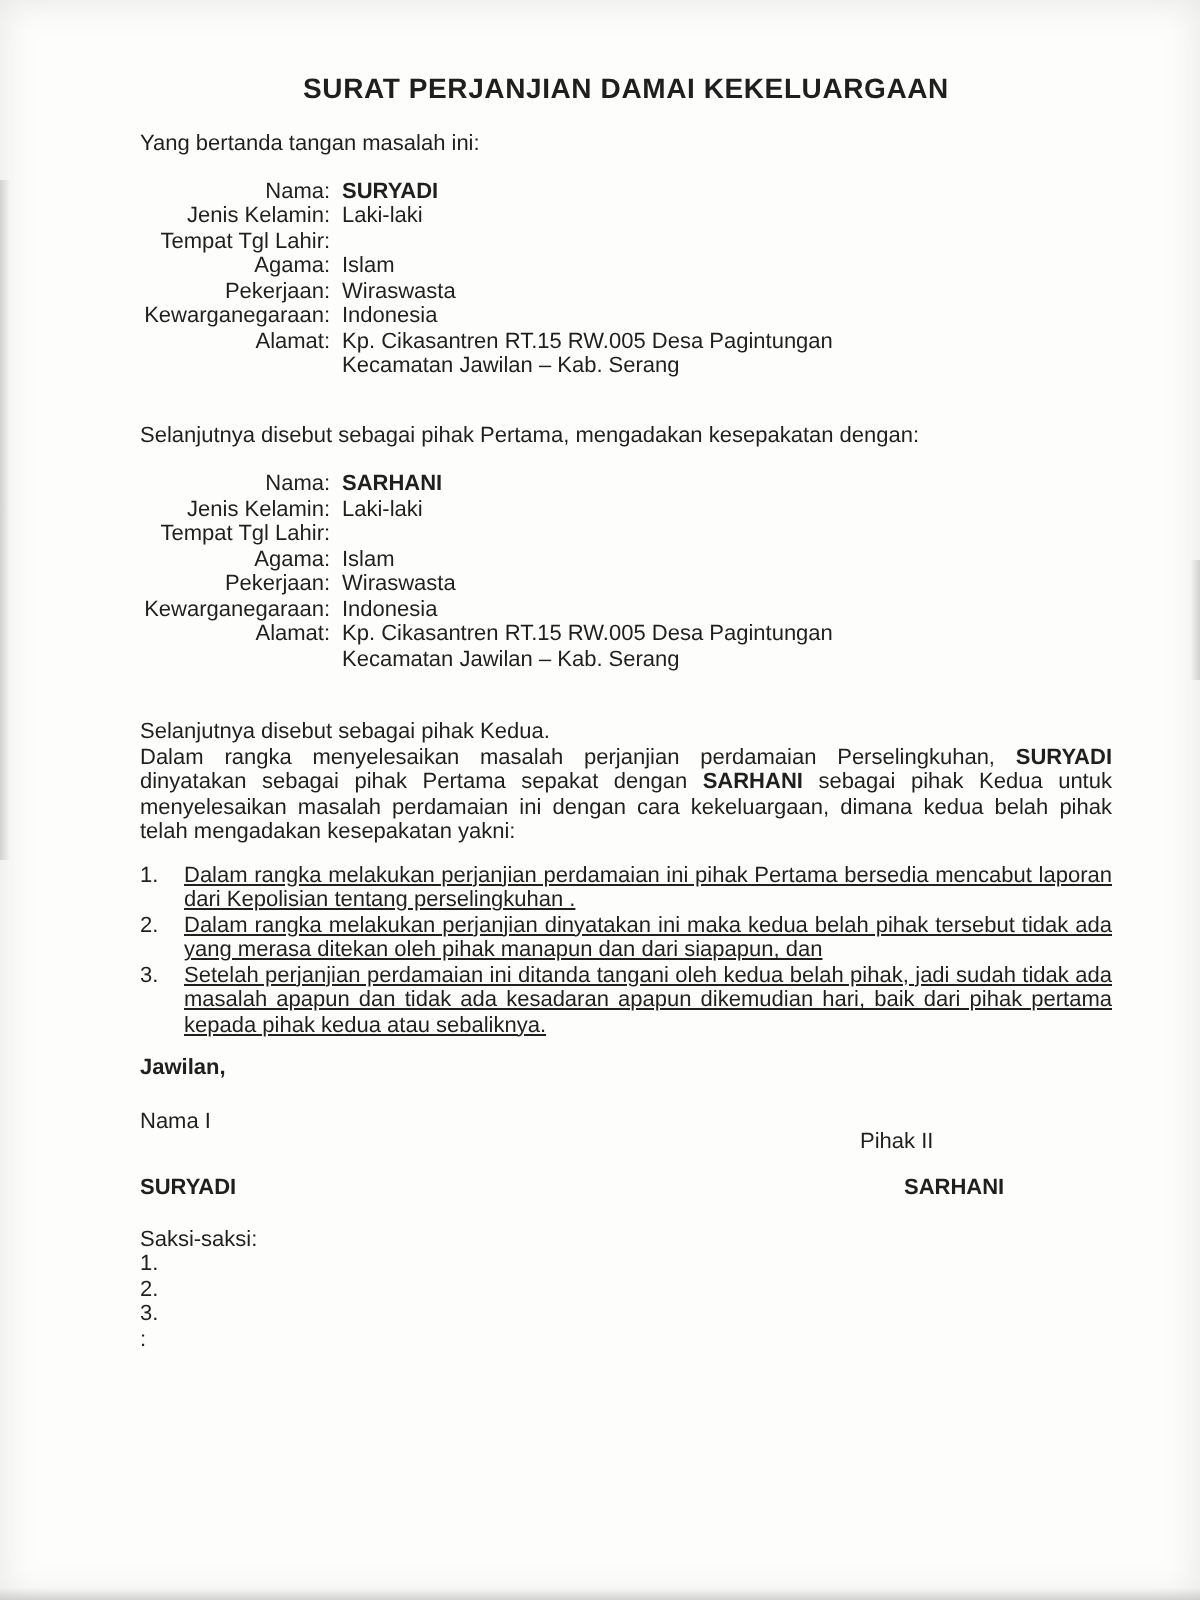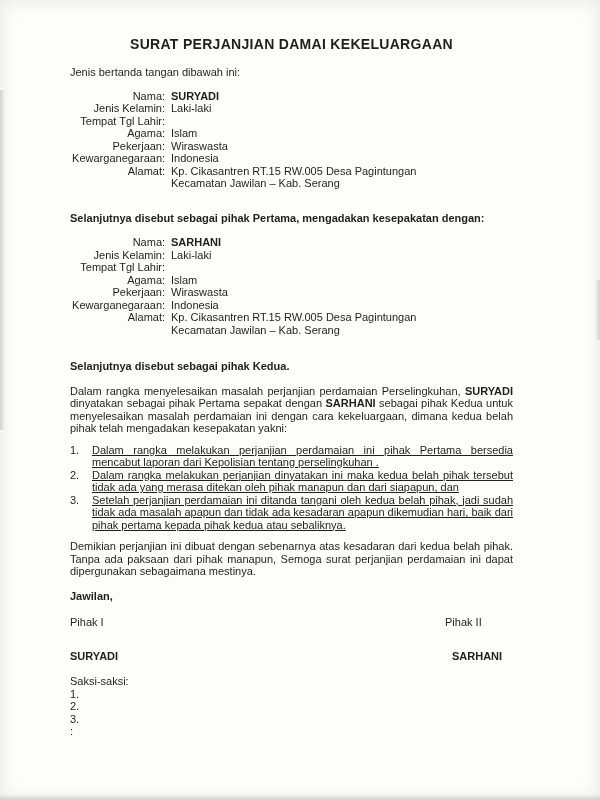--- a/index.html
+++ b/index.html
@@ -6,21 +6,21 @@
   body {
     width:600px; height:800px;
     background:#f4f4f2;
     font-family:"Liberation Sans", sans-serif;
   }
   .page {
     position:relative;
     width:600px; height:800px;
     box-sizing:border-box;
     background:#fdfdfc;
-    padding:36px 87px 0 70px;
+    padding:36px 44px 0 70px;
     color:#1f1f1f;
     font-size:11px;
     line-height:12.5px;
     box-shadow: inset 0 0 18px rgba(120,120,115,0.18);
     overflow:hidden;
   }
   .artifact { position:absolute; pointer-events:none; }
   .art-left { left:0; top:90px; width:5px; height:340px;
     background:linear-gradient(to right, rgba(150,150,145,.35), rgba(150,150,145,0)); }
   .art-right { right:0; top:280px; width:5px; height:60px;
@@ -35,56 +35,56 @@
   }
   .intro { margin-bottom:11px; }
 
   .ptable { }
   .frow { display:flex; }
   .flab  { width:92px; flex:none;text-align:right; }
   .fcol  { width:9px; flex:none; }
   .fval  { flex:1; }
   .v-bold { font-weight:bold; }
 
-  .heading-bold { font-weight:bold; }
+  .heading-bold { font-weight:normal; }
   .h1 { margin-top:22px; margin-bottom:12px; }
-  .h2 { margin-top:24px; margin-bottom:12px; }
+  .h2 { margin-top:24px; margin-bottom:0; }
 
   .para { text-align:justify; }
   .opening { margin-bottom:9px; }
   .b { font-weight:bold; }
 
   .agreement { margin-bottom:9px; }
   .litem { display:flex; }
   .lnum  { width:22px; flex:none; }
   .ltext { flex:1; text-align:justify;text-decoration:underline; }
 
   .closing { margin-bottom:12px; }
   .place { margin-bottom:14px;font-weight:bold; }
 
   .sigrow { position:relative; }
   .roles { margin-bottom:21px; }
   .names { margin-bottom:13px; font-weight:bold; }
-  .sig-right-role { position:absolute; left:360px; top:0;margin-left:15px; }
+  .sig-right-role { position:absolute; left:360px; top:10px; }
   .sig-right-name { position:absolute; left:382px; top:0; }
 
   .witness-line { }
 </style>
 </head>
 <body>
 
 <div class="page">
 
   <div class="artifact art-left"></div>
   <div class="artifact art-right"></div>
   <div class="artifact art-bottom"></div>
 
   <div class="title">SURAT PERJANJIAN DAMAI KEKELUARGAAN</div>
 
-  <div class="intro">Jenis bertanda tangan dibawah ini:</div>
+  <div class="intro">Yang bertanda tangan masalah ini:</div>
 
   <div class="ptable">
     <div class="frow">
       <span class="flab">Nama</span>
       <span class="fcol">:</span>
       <span class="fval v-bold">SURYADI</span>
     </div>
     <div class="frow">
       <span class="flab">Jenis Kelamin</span>
       <span class="fcol">:</span>
@@ -175,26 +175,25 @@
     <div class="litem">
       <span class="lnum">2.</span>
       <span class="ltext">Dalam rangka melakukan perjanjian dinyatakan ini maka kedua belah pihak tersebut tidak ada yang merasa ditekan oleh pihak manapun dan dari siapapun, dan</span>
     </div>
     <div class="litem">
       <span class="lnum">3.</span>
       <span class="ltext">Setelah perjanjian perdamaian ini ditanda tangani oleh kedua belah pihak, jadi sudah tidak ada masalah apapun dan tidak ada kesadaran apapun dikemudian hari, baik dari pihak pertama kepada pihak kedua atau sebaliknya.</span>
     </div>
   </div>
 
-  <div class="para closing">Demikian perjanjian ini dibuat dengan sebenarnya atas kesadaran dari kedua belah pihak. Tanpa ada paksaan dari pihak manapun, Semoga surat perjanjian perdamaian ini dapat dipergunakan sebagaimana mestinya.</div>
 
   <div class="place">Jawilan,</div>
 
   <div class="sigrow roles">
-    <span>Pihak I</span>
+    <span>Nama I</span>
     <span class="sig-right-role">Pihak II</span>
   </div>
 
   <div class="sigrow names">
     <span>SURYADI</span>
     <span class="sig-right-name">SARHANI</span>
   </div>
 
   <div>
     <div>Saksi-saksi:</div>

